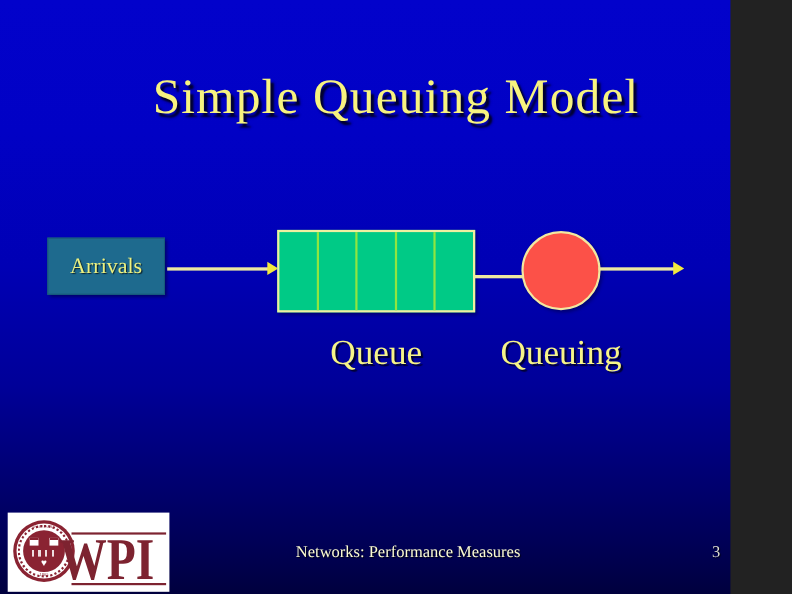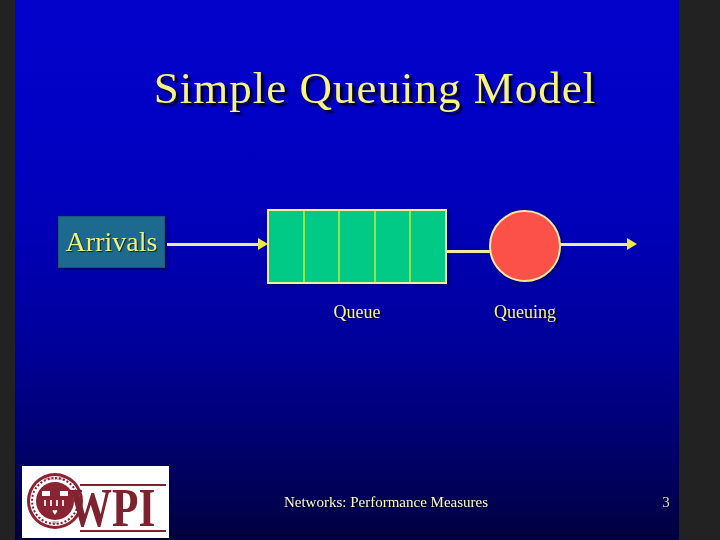--- a/index.html
+++ b/index.html
@@ -9,40 +9,39 @@
     overflow:hidden;
     font-family:"Liberation Serif", serif;
     background:linear-gradient(180deg,
       var(--background-top,#0202CB) 0%,
       #0101C5 22%,
       #0000B4 45%,
       #000098 65%,
       #00006E 82%,
       #000052 93%,
       var(--background-bottom,#00003E) 100%);
-    margin-left:15px;
   }
   .title{
     position:absolute;top:62px;left:0;width:720px;
     margin:0;text-align:center;
     font-size:45px;font-weight:normal;
     color:var(--title-text,#F7F37F);
     text-shadow:3px 3px 2px rgba(0,0,10,0.85);
     letter-spacing:1px;
   }
   .arrivals-box{
     position:absolute;left:43px;top:216px;width:107px;height:52px;
     background:var(--arrivals-box-fill,#1E6A8E);
     border:1px solid var(--arrivals-box-border,#17597A);
     box-shadow:2px 2px 3px rgba(0,0,20,0.45);
     display:flex;align-items:center;justify-content:center;
     box-sizing:border-box;
   }
   .arrivals-box span{
-    font-size:28px;color:var(--arrivals-text,#ECF180);
+    font-size:20px;color:var(--arrivals-text,#ECF180);
     text-shadow:1px 1px 1px rgba(0,0,0,0.7);
   }
   .arrow-line{position:absolute;height:3px;background:var(--arrow-line,#EDE9A0);}
   .a1{left:152px;top:243px;width:92px;}
   .a2{left:544px;top:243px;width:69px;}
   .connector{position:absolute;left:430px;top:250px;width:48px;height:3px;background:var(--arrow-line,#EDE9A0);}
   .arrowhead{
     position:absolute;width:0;height:0;
     border-top:6px solid transparent;border-bottom:6px solid transparent;
     border-left:10px solid var(--arrowhead,#F2EA3E);
@@ -61,21 +60,21 @@
   .queue-cell:last-child{border-right:none;}
   .server-circle{
     position:absolute;left:474px;top:210px;width:72px;height:72px;
     box-sizing:border-box;border-radius:50%;
     background:var(--server-fill,#FC5148);
     border:2px solid var(--server-border,#F2E8A0);
     box-shadow:2px 2px 3px rgba(0,0,20,0.35);
   }
   .label{
     position:absolute;text-align:center;
-    font-size:18px;color:var(--label-text,#F6F489);
+    font-size:32px;color:var(--label-text,#F6F489);
     text-shadow:2px 2px 1px rgba(0,0,0,0.7);
   }
   .queue-label{left:252px;top:302px;width:180px;}
   .server-label{left:448px;top:302px;width:124px;}
   .footer-text{
     position:absolute;left:11px;top:494px;width:720px;text-align:center;
     font-size:15px;color:var(--footer-text,#FBFBD2);
     text-shadow:1px 1px 1px rgba(0,0,0,0.8);
   }
   .page-number{

